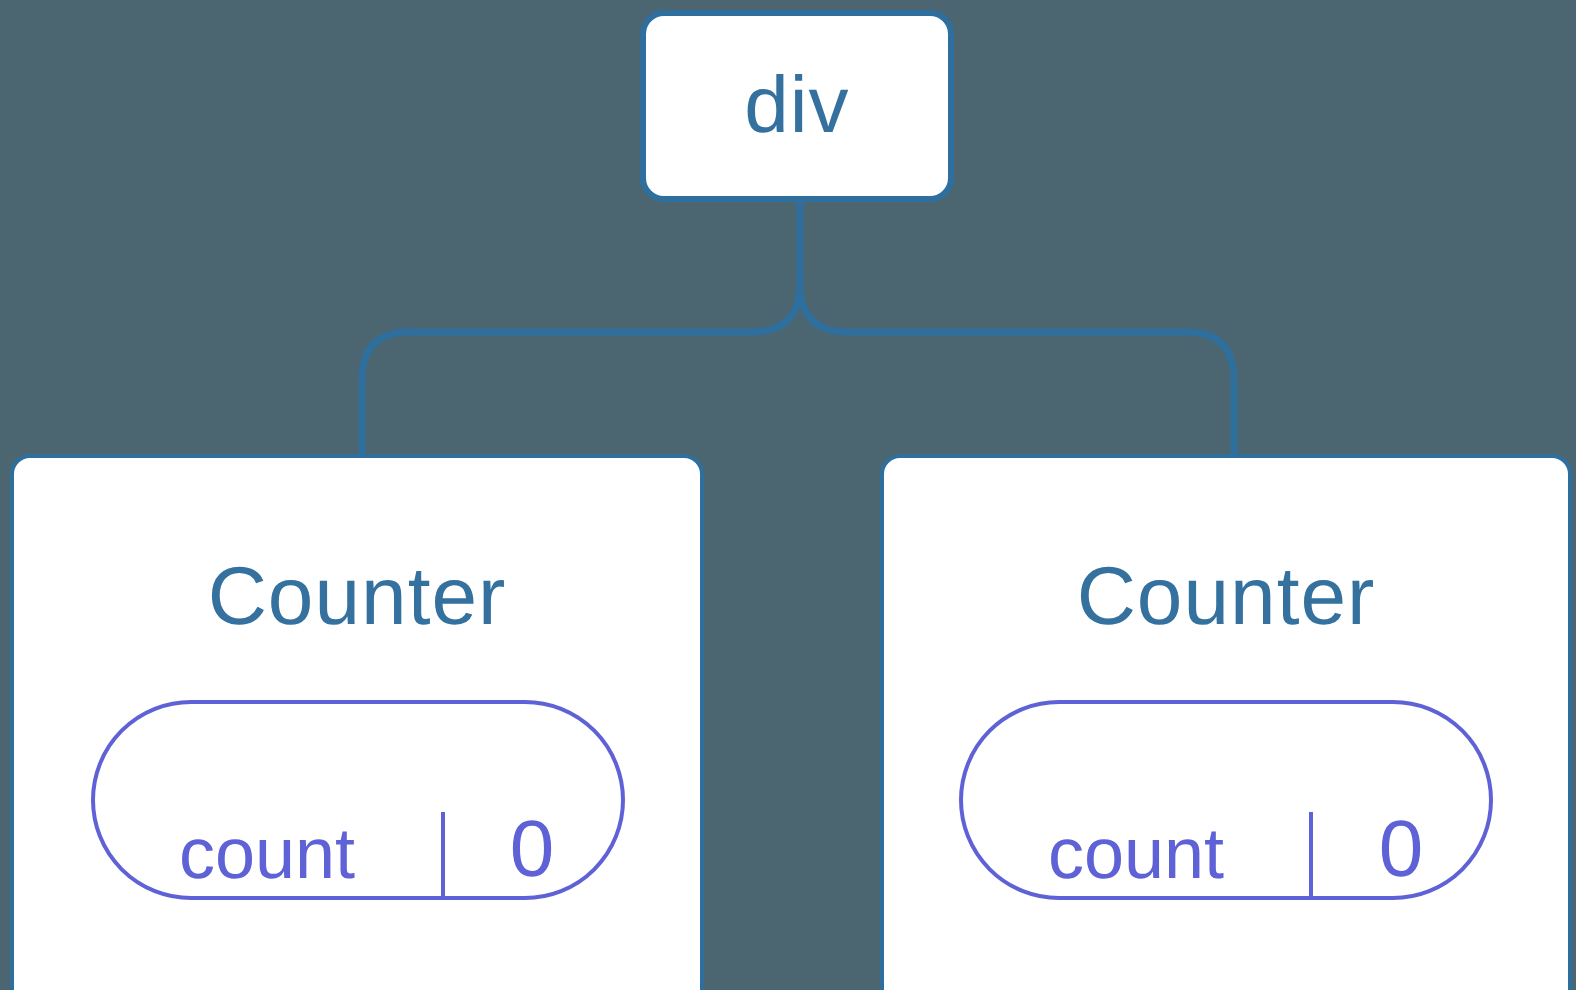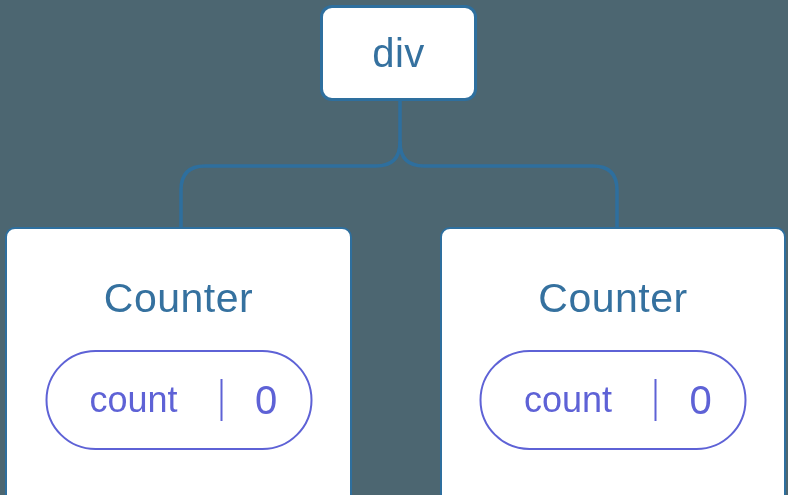--- a/index.html
+++ b/index.html
@@ -76,21 +76,21 @@
   .state-pill {
     position: absolute;
     top: 121px;
     left: 50%;
     transform: translateX(-50%);
     width: 267px;
     height: 100px;
     border: 2px solid var(--purple);
     border-radius: 50px;
     display: flex;
-    align-items: center;
+    align-items: flex-end;
     overflow: hidden;
     background: var(--card-bg);
   }
   .state-key-cell {
     width: 175px;
     display: flex;
     align-items: center;
     justify-content: center;
     border-right: 2px solid var(--purple);
   }

